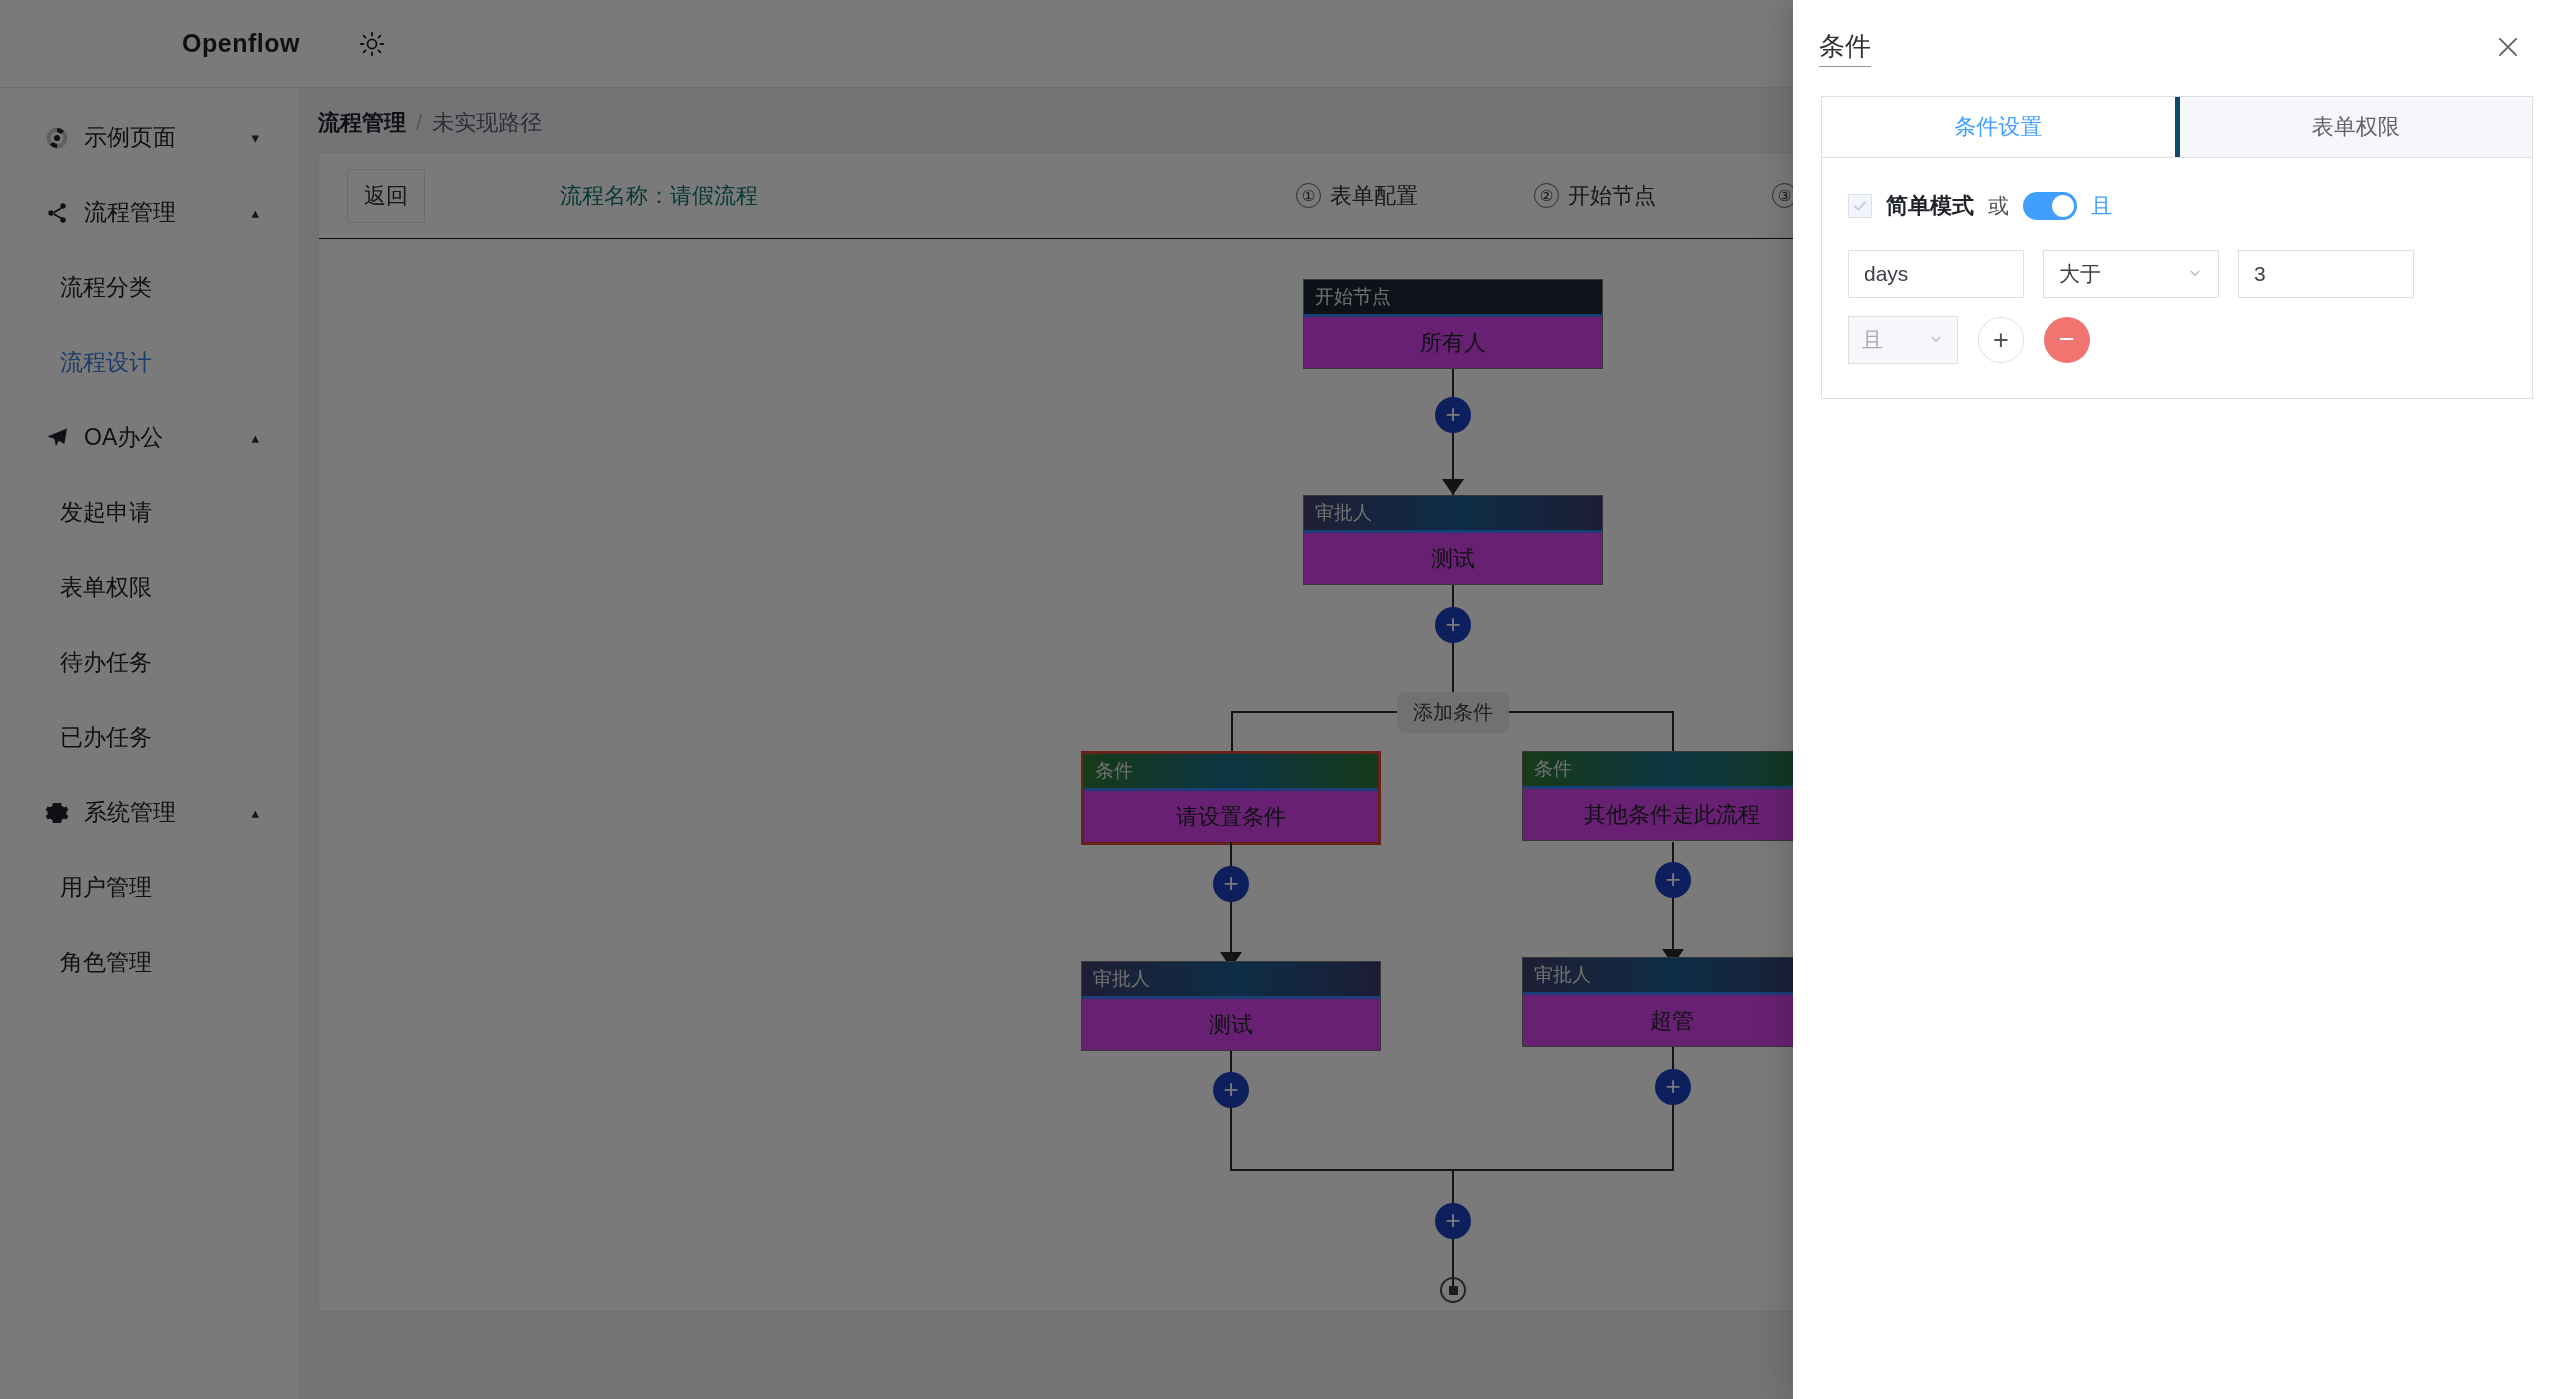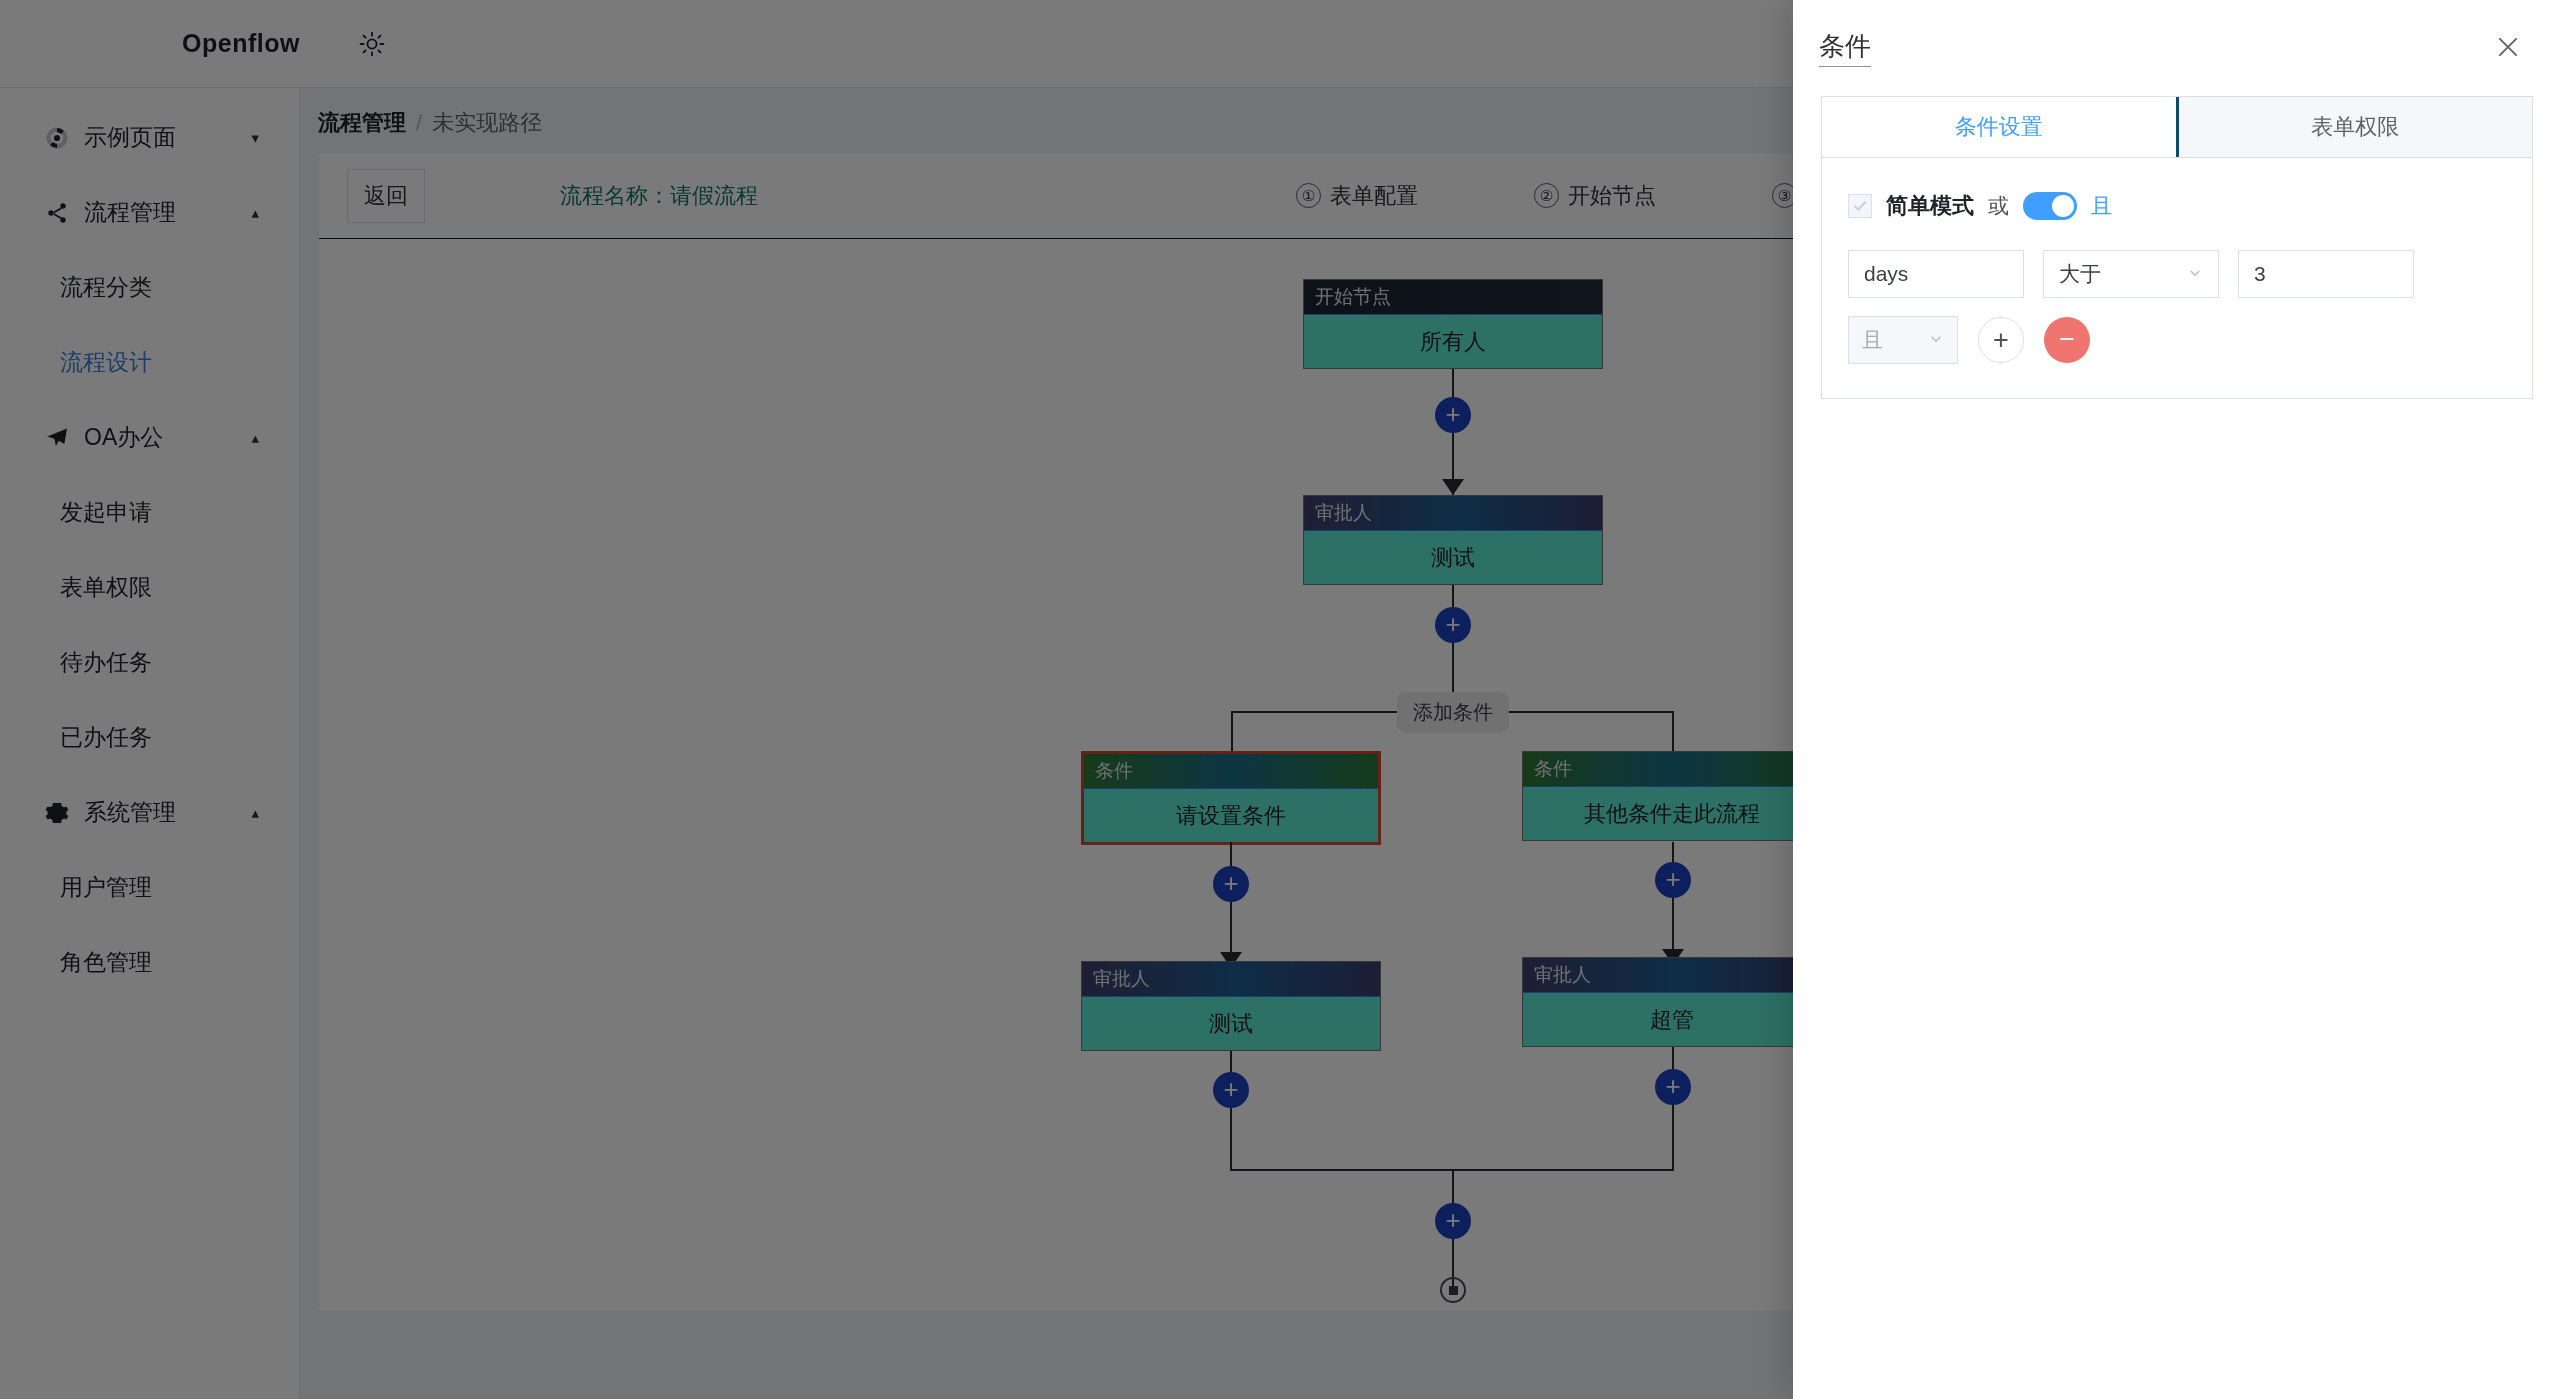--- a/index.html
+++ b/index.html
@@ -81,21 +81,21 @@
   }
   .node.selected { border:3px solid #d14836; }
   .node-head {
     height:34px; line-height:34px; padding-left:11px; font-size:19px; color:#e8eaed;
   }
   .node-head.start { background:linear-gradient(90deg,#1d2433 0%,#222b3d 100%); }
   .node-head.approver { background:linear-gradient(90deg,#3f3f6e 0%,#1f5f93 52%,#3b3d70 100%); }
   .node-head.condition { background:linear-gradient(90deg,#2f7a36 0%,#1b6f8c 50%,#2c7a3a 100%); }
   .node-body {
     height:54px; display:flex; align-items:center; justify-content:center;
-    font-size:22px; color:#1f2329; background:#5eead4; border-top:1px solid #3b82f6;
+    font-size:22px; color:#1f2329; background:#d946ef; border-top:3px solid #3b82f6;
   }
 
   .plus-btn {
     position:absolute; width:36px; height:36px; border-radius:50%;
     background:#1f41c4; color:#fff; font-size:26px; line-height:34px;
     text-align:center; cursor:pointer; z-index:3; font-weight:300;
   }
   .vline { position:absolute; width:2px; background:#262a2f; }
   .hline { position:absolute; height:2px; background:#262a2f; }
   .arrow {
@@ -127,21 +127,21 @@
   }
   #drawer-close {
     position:absolute; right:34px; top:32px; width:34px; height:34px;
     cursor:pointer; color:#606266;
   }
   #drawer-body { padding:0 28px; }
   #tabs { display:flex; border:1px solid #dcdfe6; height:62px; }
   .tab {
     flex:1; display:flex; align-items:center; justify-content:center;
     font-size:22px; cursor:pointer; background:#f5f7fa; color:#606266;
-    border-right:3px solid #0c4a6e;
+    border-right:5px solid #0c4a6e;
   }
   .tab:last-child { border-right:none; }
   .tab.active { background:#ffffff; color:#409eff; }
   #cond-panel {
     border:1px solid #dcdfe6; border-top:none; padding:26px 26px 34px 26px;
   }
   #mode-row { display:flex; align-items:center; gap:14px; height:44px; }
   .chk {
     width:24px; height:24px; border:1px solid #dcdfe6; background:#f2f6fc;
     display:flex; align-items:center; justify-content:center;

